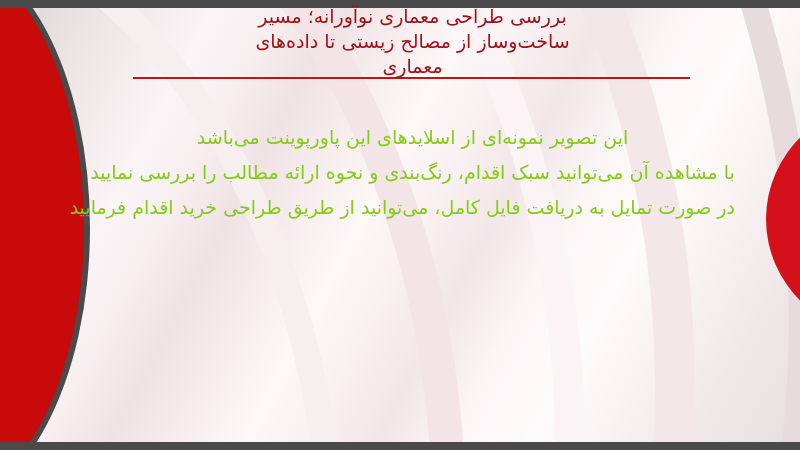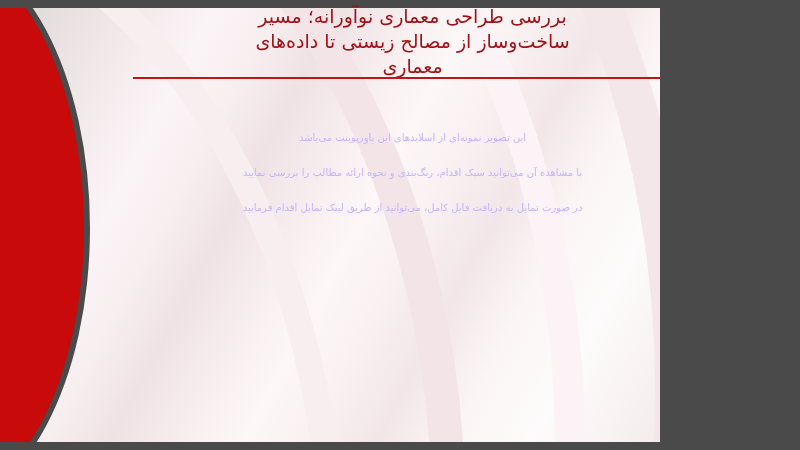--- a/index.html
+++ b/index.html
@@ -6,21 +6,21 @@
   html, body {
     width:800px; height:450px;
     overflow:hidden;
     background:#4a4a4a;
     font-family:"DejaVu Sans", sans-serif;
   }
 
   
   #slide {
     position:relative;
-    width:660px; height:450px;
+    width:800px; height:450px;
     background:#4a4a4a;          
     overflow:hidden;
   }
 
   
   .canvas {
     position:absolute;
     left:0; top:8px;
     width:800px; height:434px;
     background:
@@ -104,23 +104,23 @@
   .body-block {
     position:absolute;
     left:90px; top:120px;
     width:645px;
     text-align:center;
     direction:rtl;
     z-index:6;
   }
   .body-line {
     font-family:"DejaVu Sans", sans-serif;
-    font-size:10px;
+    font-size:19px;
     line-height:35px;
-    color:#c4b5fd;
+    color:#84cc16;
     direction:rtl;
     white-space:nowrap;
   }
 
   
   .frame-bottom {
     position:absolute; left:0; bottom:0;
     width:800px; height:8px; background:#4a4a4a;
   }
   .frame-top {
@@ -160,16 +160,16 @@
     <div class="title-line l1">بررسی طراحی معماری نوآورانه؛ مسیر</div>
     <div class="title-line l2">ساخت‌وساز از مصالح زیستی تا داده‌های</div>
     <div class="title-line l3">معماری</div>
   </div>
 
   <div class="title-rule"></div>
 
   <div class="body-block">
     <div class="body-line">این تصویر نمونه‌ای از اسلایدهای این پاورپوینت می‌باشد</div>
     <div class="body-line">با مشاهده آن می‌توانید سبک اقدام، رنگ‌بندی و نحوه ارائه مطالب را بررسی نمایید</div>
-    <div class="body-line">در صورت تمایل به دریافت فایل کامل، می‌توانید از طریق لینک تمایل اقدام فرمایید</div>
+    <div class="body-line">در صورت تمایل به دریافت فایل کامل، می‌توانید از طریق طراحی خرید اقدام فرمایید</div>
   </div>
 
 </div>
 
 </body></html>

